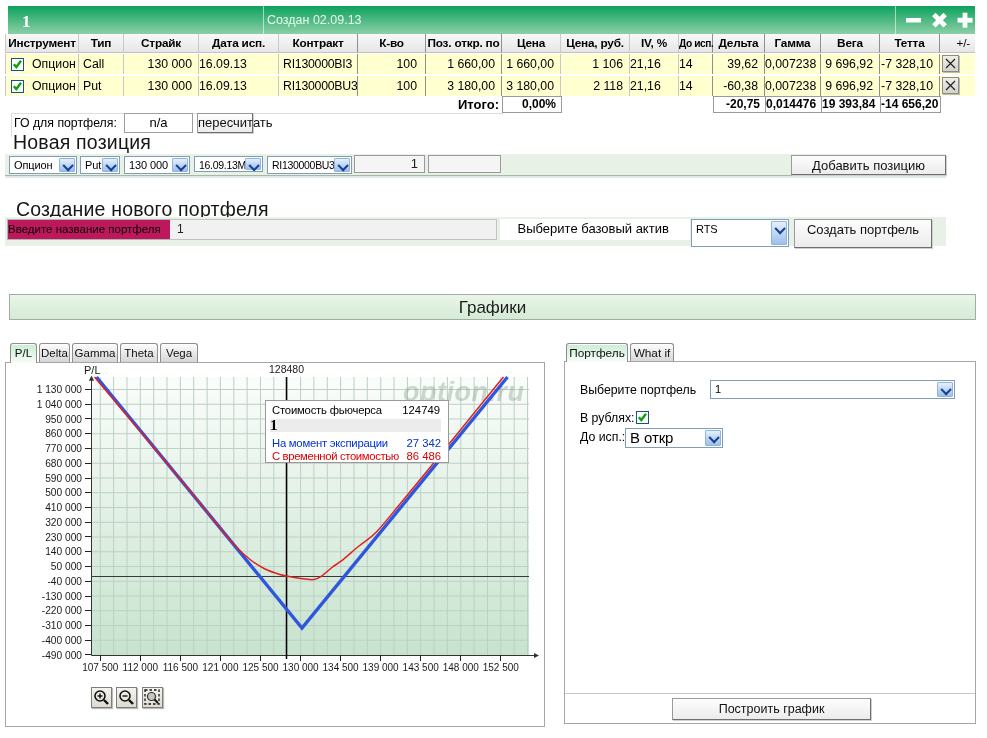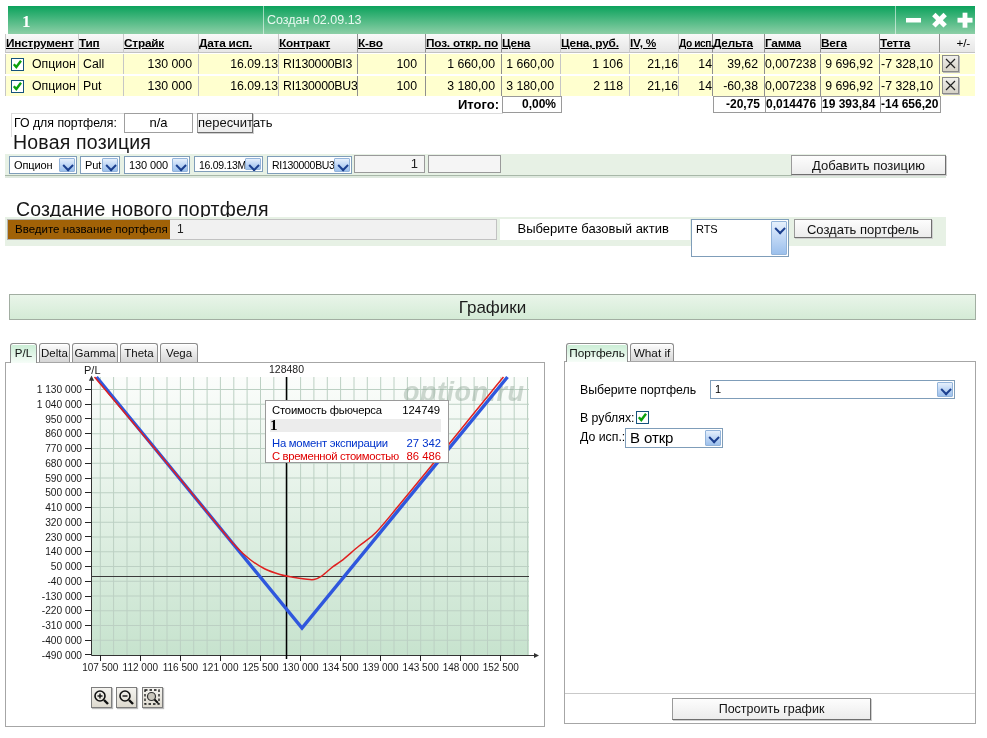--- a/index.html
+++ b/index.html
@@ -2,27 +2,27 @@
 <html><head>
 <meta charset="utf-8">
 <style>
 *{margin:0;padding:0;box-sizing:border-box}
 html,body{width:987px;height:738px;background:#fff;font-family:"Liberation Sans",sans-serif;font-size:13px;color:#000;overflow:hidden}
 .ab{position:absolute}
 
 #bar{left:8px;top:6px;width:967px;height:28px;background:linear-gradient(#0ba25c,#8dcfa7)}
 #bar .sep{position:absolute;top:0;width:1px;height:28px;background:rgba(255,255,255,.55)}
 
-.hc{top:34px;height:19px;background:linear-gradient(#f9f9f9,#e6e6e6);border-right:1px solid #c9c9c9;border-bottom:1px solid #c3c3c3;font-weight:bold;font-size:11.8px;letter-spacing:-0.2px;text-decoration:underline;line-height:19px;color:#000;white-space:nowrap}
+.hc{top:34px;height:19px;background:linear-gradient(#f9f9f9,#e6e6e6);border-right:1px solid #c9c9c9;border-bottom:1px solid #c3c3c3;font-weight:bold;font-size:11.8px;letter-spacing:-0.2px;text-align:center;line-height:19px;color:#000;white-space:nowrap}
 .r1{top:54px;height:20px}
 .r2{top:76px;height:20px}
 .rc{background:#ffffcf;border-right:1px solid #c6c6c6;line-height:20px;font-size:12.3px;white-space:nowrap;overflow:hidden}
 .dk{border-right:1px solid #8f8f8f}
 .tr{text-align:right;padding-right:6px}
-.tc{text-align:right}
+.tc{text-align:left}
 .sumbox{top:96px;height:17px;border:1px solid #9a9a9a;background:#fff;font-weight:bold;text-align:right;padding-right:5px;line-height:15px;font-size:12px;white-space:nowrap}
 
 .btn3d{background:linear-gradient(#fdfdfd,#ececec);border:1px solid #9a9a9a;border-bottom-color:#6f6f6f;border-right-color:#6f6f6f;text-align:center;font-size:12.3px;color:#111;box-shadow:1px 1px 0 #cfcfcf}
 
 .sel{background:#fff;border:1px solid #7f9db9;font-size:11px;letter-spacing:-0.1px;white-space:nowrap;overflow:hidden}
 .sel .tx{position:absolute;left:4px;top:0;bottom:0}
 .sel .ar{position:absolute;right:1px;top:1px;bottom:1px;width:16px;background:linear-gradient(#e6f0fc 0%,#c3d9f6 45%,#9cc0ec 100%);border:1px solid #93b4da;border-radius:1px}
 .sel .ar:after{content:"";position:absolute;left:4px;top:2.5px;width:5.5px;height:5.5px;border-left:2.2px solid #1b3f8f;border-bottom:2.2px solid #1b3f8f;transform:rotate(-45deg)}
 .mint{background:#e7f1e5}
 .inp{background:#fff;border:1px solid #9f9f9f}
@@ -158,28 +158,28 @@
 <div class="ab sel" style="left:267px;top:156px;width:85px;height:18px;line-height:16px">
     <span class="tx" style="font-size:10.5px;letter-spacing:-0.3px">RI130000BU3</span>
     <span class="ar"></span>
   </div>
 <div class="ab" style="left:354px;top:155px;width:71px;height:18px;background:#f5f5f5;border:1px solid #9a9a9a;text-align:right;line-height:16px;padding-right:6px;color:#222">1</div>
 <div class="ab" style="left:428px;top:155px;width:73px;height:18px;background:#f5f5f5;border:1px solid #9a9a9a"></div>
 <div class="ab btn3d" style="left:791px;top:155px;width:155px;height:20px;line-height:19px;font-size:13px">Добавить позицию</div>
 <h1a style="left:16px;top:198px">Создание нового портфеля</h1a>
 
 <div class="ab mint" style="left:5px;top:217px;width:941px;height:29px"></div>
-<div class="ab" style="left:7px;top:219px;width:165px;height:21px;background:#a16207;border:1px solid #b2b2b2;line-height:19px;padding-left:7px;font-size:11.5px;white-space:nowrap">Введите название портфеля</div>
+<div class="ab" style="left:7px;top:219px;width:165px;height:21px;background:#be185d;border:1px solid #b2b2b2;line-height:19px;font-size:11.5px;white-space:nowrap">Введите название портфеля</div>
 <div class="ab" style="left:170px;top:219px;width:327px;height:21px;background:#f1f1f1;border:1px solid #c2c2c2;border-left:none;line-height:19px;padding-left:7px;color:#222;font-size:12px">1</div>
 <div class="ab" style="left:500px;top:219px;width:190px;height:21px;background:#fff;text-align:center;line-height:20px;white-space:nowrap">Выберите базовый актив&nbsp;</div>
-<div class="ab sel" style="left:691px;top:219px;width:98px;height:38px;line-height:19px">
+<div class="ab sel" style="left:691px;top:219px;width:98px;height:28px;line-height:19px">
     <span class="tx">RTS</span>
     <span class="ar"></span>
   </div>
-<div class="ab btn3d" style="left:794px;top:219px;width:138px;height:19px;line-height:19px;font-size:13px">Создать портфель</div>
+<div class="ab btn3d" style="left:794px;top:219px;width:138px;height:29px;line-height:19px;font-size:13px">Создать портфель</div>
 
 <div class="ab" style="left:9px;top:294px;width:967px;height:26px;background:linear-gradient(#e9f5e9,#d4ebd6);border:1px solid #a2aea2;text-align:center;font-size:17px;color:#1c1c1c;line-height:25px">Графики</div>
 
 <div class="ab tab tabact" style="left:10px;width:27px;height:20px;z-index:3">P/L</div>
 <div class="ab tab" style="left:39px;width:31px">Delta</div>
 <div class="ab tab" style="left:72px;width:46px">Gamma</div>
 <div class="ab tab" style="left:120px;width:38px">Theta</div>
 <div class="ab tab" style="left:160px;width:38px">Vega</div>
 
 <div class="ab tab tabact" style="left:566px;width:62px;height:19px;z-index:3;font-size:11.8px">Портфель</div>

